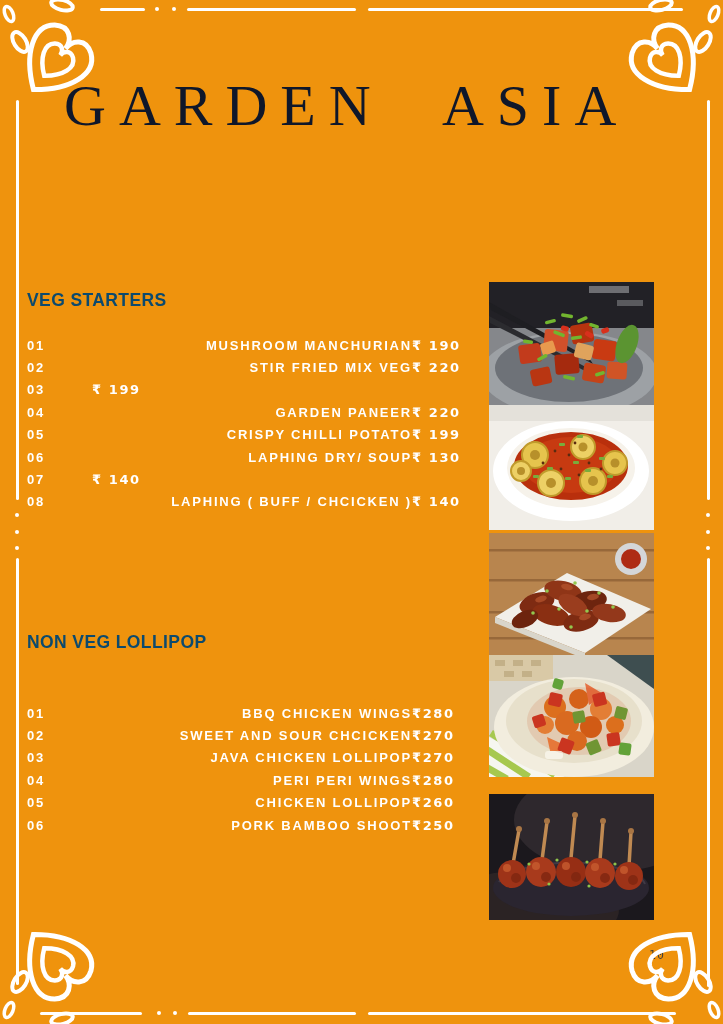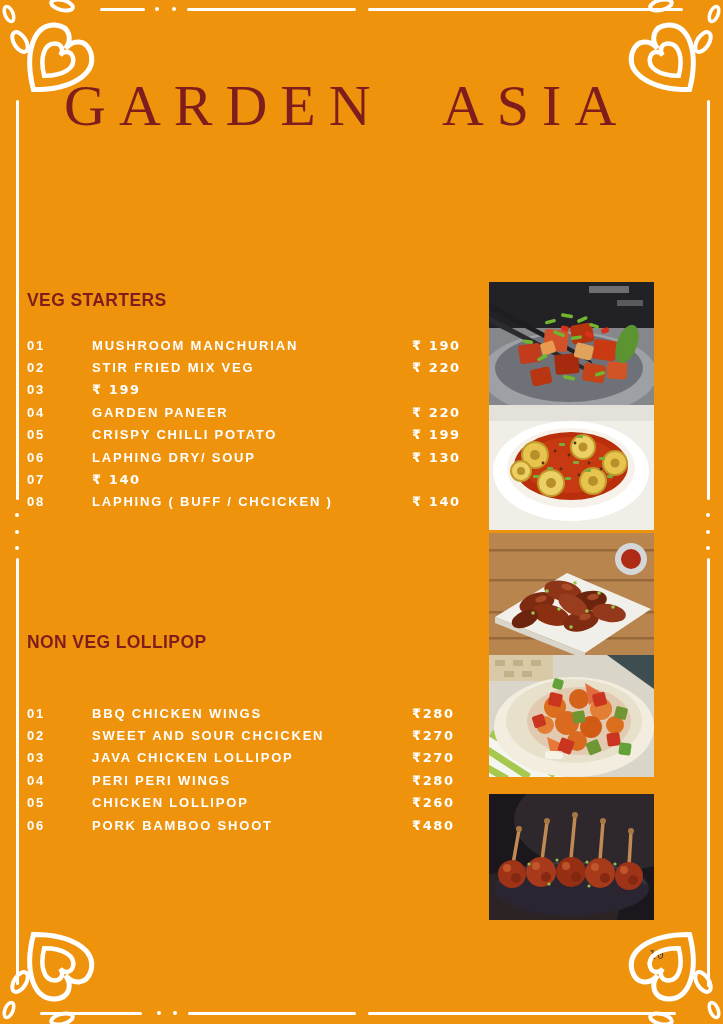--- a/index.html
+++ b/index.html
@@ -3,39 +3,39 @@
 <meta charset="utf-8">
 <style>
   html,body{margin:0;padding:0;}
   body{width:723px;height:1024px;font-family:"Liberation Sans","DejaVu Sans",sans-serif;}
   #page{position:relative;width:723px;height:1024px;background:#EF930D;overflow:hidden;}
 
   
   .menu-title{
     position:absolute;left:64px;top:72px;width:620px;
     font-family:"Liberation Serif","DejaVu Serif",serif;
-    font-size:58px;color:#7f1d1d;font-weight:400;
+    font-size:58px;color:#0f172a;font-weight:400;
     letter-spacing:13px;word-spacing:34px;white-space:nowrap;
   }
 
   
   .section-heading{
-    position:absolute;left:27px;color:#7f1d1d;font-weight:bold;
+    position:absolute;left:27px;color:#0c4a6e;font-weight:bold;
     font-size:17.5px;letter-spacing:0.4px;white-space:nowrap;
   }
   .heading-veg{top:290px;}
   .heading-nonveg{top:632px;}
 
   .item-list{position:absolute;left:27px;width:445px;}
   .list-veg{top:334px;}
   .list-nonveg{top:702px;}
   .menu-row{display:flex;height:22.4px;align-items:center;color:#FFFFFF;
     font-weight:bold;font-size:13px;letter-spacing:1.8px;white-space:nowrap;}
   .menu-row .num{width:65px;flex:0 0 65px;}
-  .menu-row .dish{width:320px;flex:0 0 320px;overflow:hidden;}
+  .menu-row .dish{width:320px;flex:0 0 320px;overflow:hidden;text-align:right;}
   .menu-row .price{flex:1;font-family:"DejaVu Sans","Liberation Sans",sans-serif;letter-spacing:1.6px;}
 
   
   .photo-col{position:absolute;left:489px;top:282px;width:165px;}
   .photo{width:165px;overflow:hidden;display:block;}
   .photo svg{display:block;}
   .gap3{margin-top:3px;}
   .gap17{margin-top:17px;}
 
   
@@ -127,21 +127,21 @@
       <span class="price">₹280</span>
     </div>
     <div class="menu-row">
       <span class="num">05</span>
       <span class="dish">CHICKEN LOLLIPOP</span>
       <span class="price">₹260</span>
     </div>
     <div class="menu-row">
       <span class="num">06</span>
       <span class="dish">PORK BAMBOO SHOOT</span>
-      <span class="price">₹480</span>
+      <span class="price">₹250</span>
     </div>
   </div>
 
   <div class="photo-col">
 
     <span class="photo">
       <svg width="165" height="123" viewBox="0 0 165 123">
         <rect width="165" height="123" fill="#85878B"></rect>
         <rect width="165" height="46" fill="#222126"></rect>
         <rect x="100" y="4" width="40" height="7" fill="#6E6E72"></rect>

